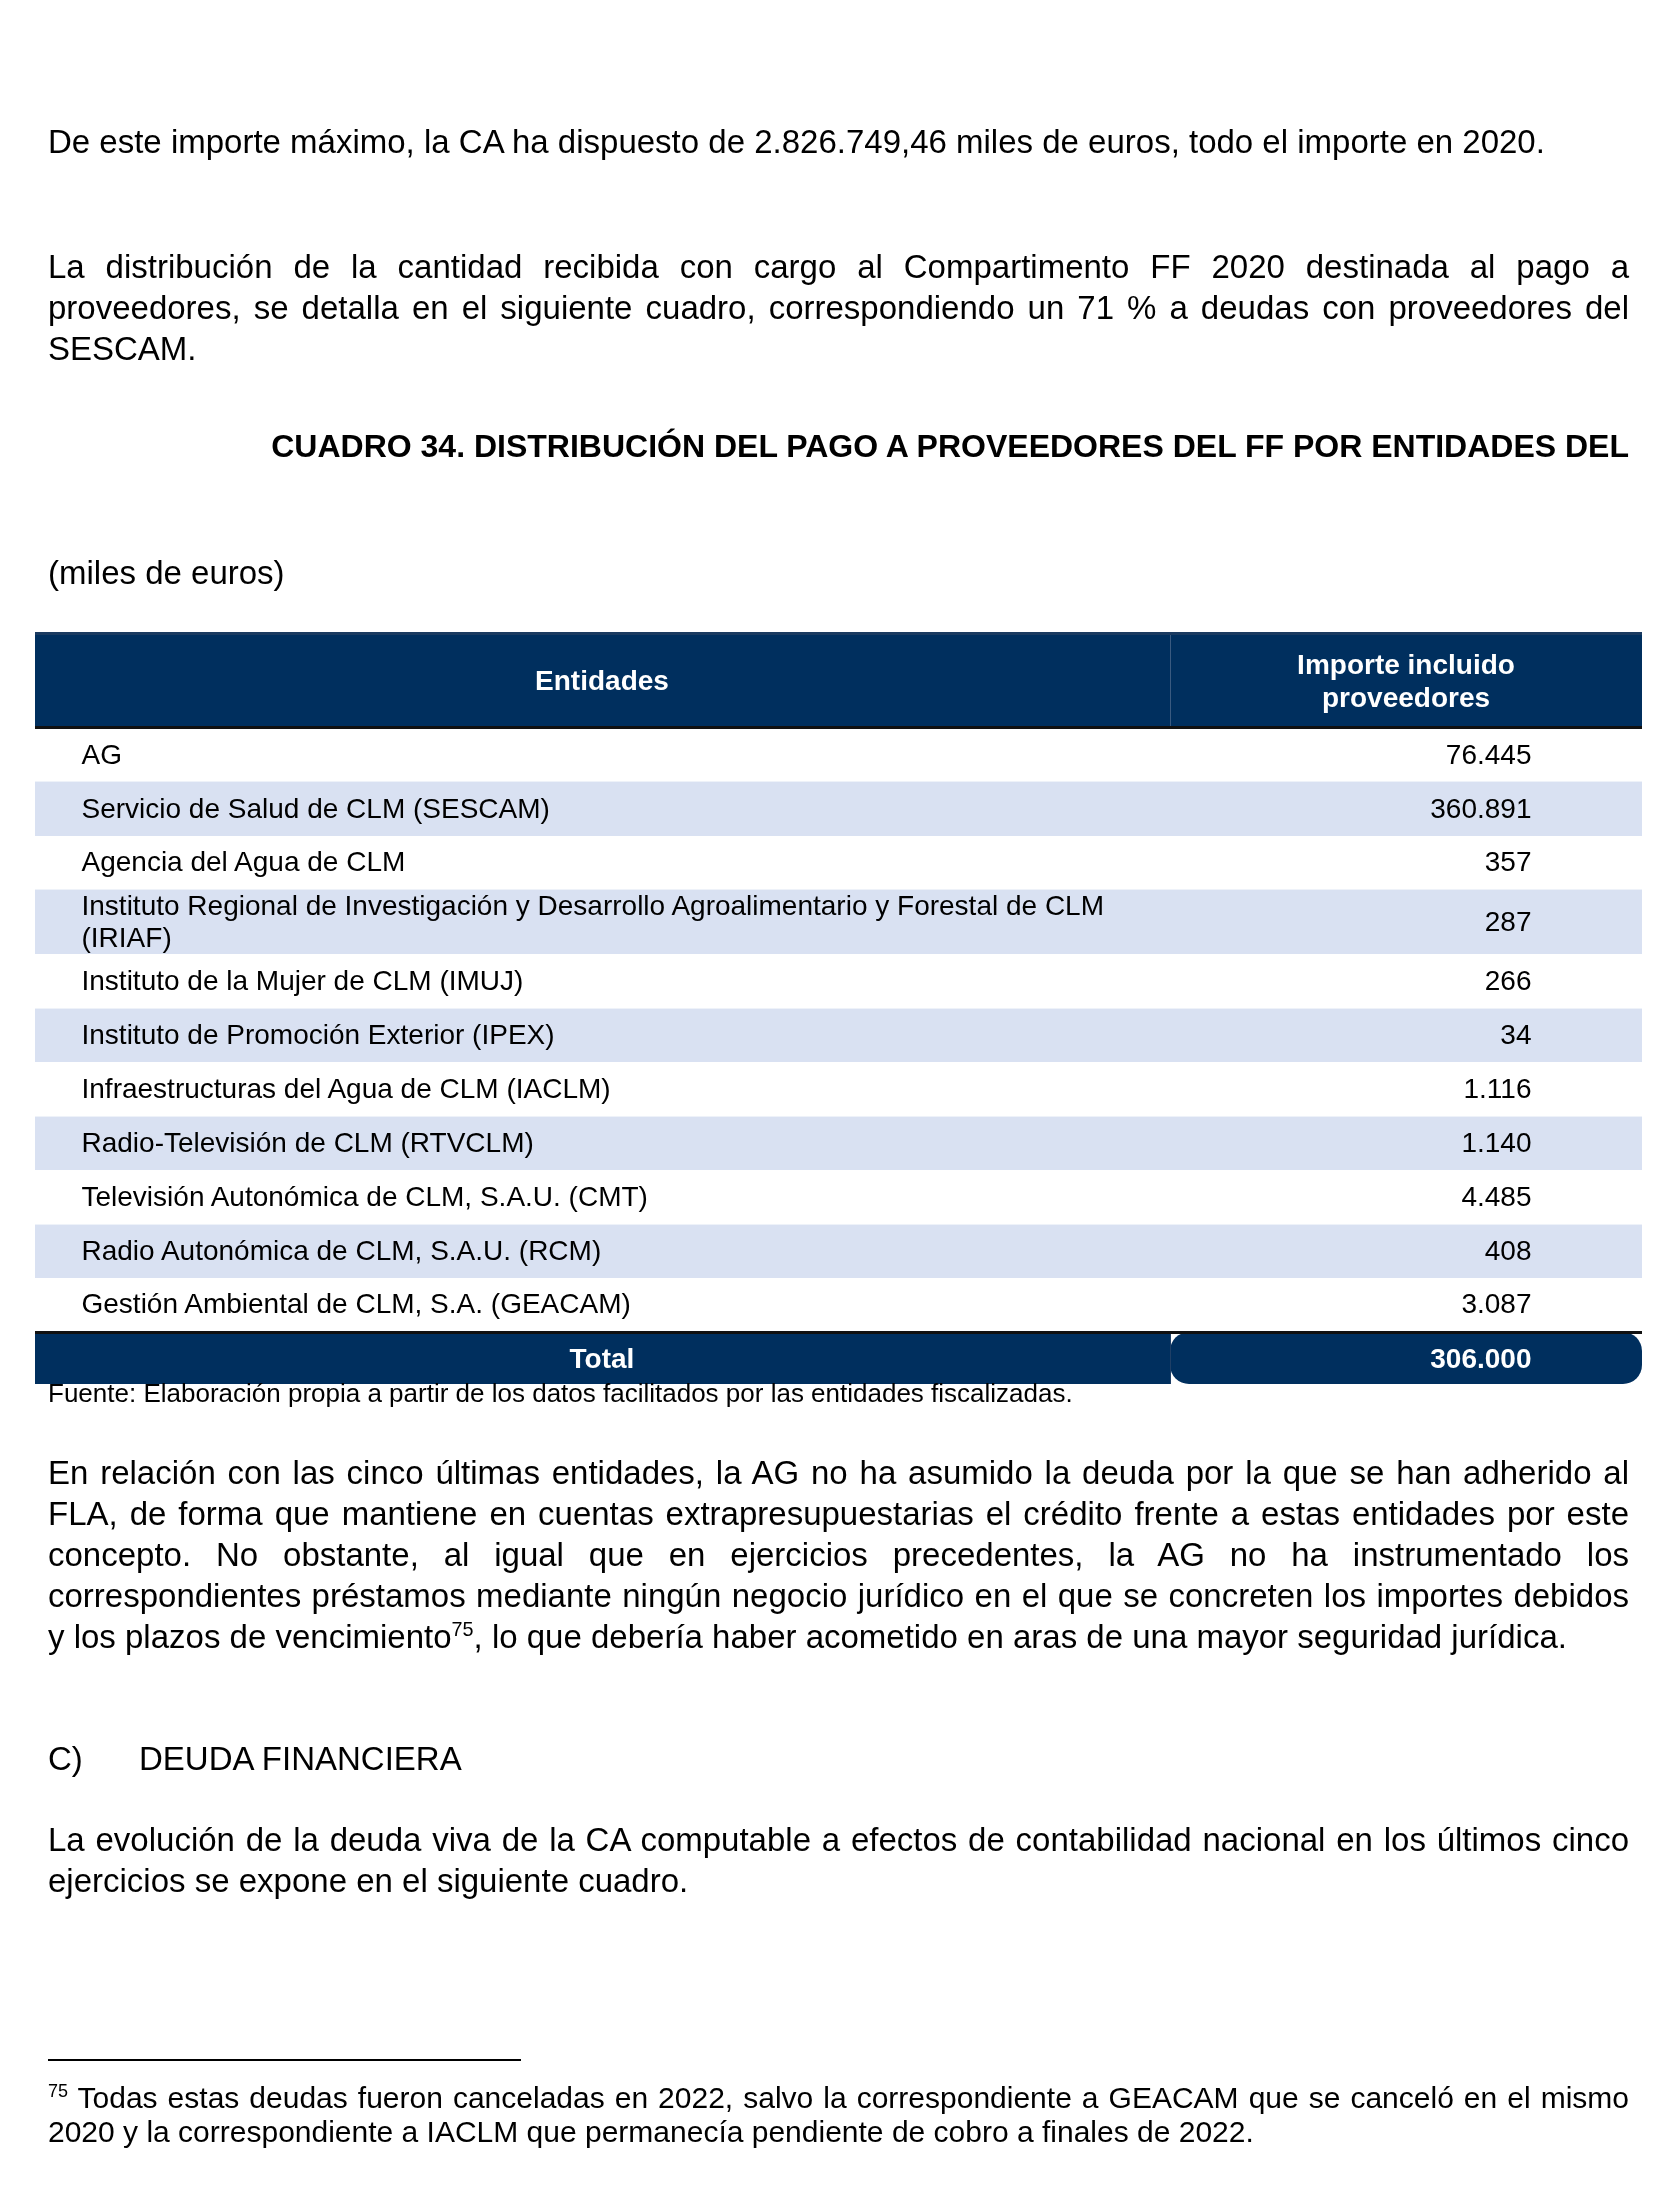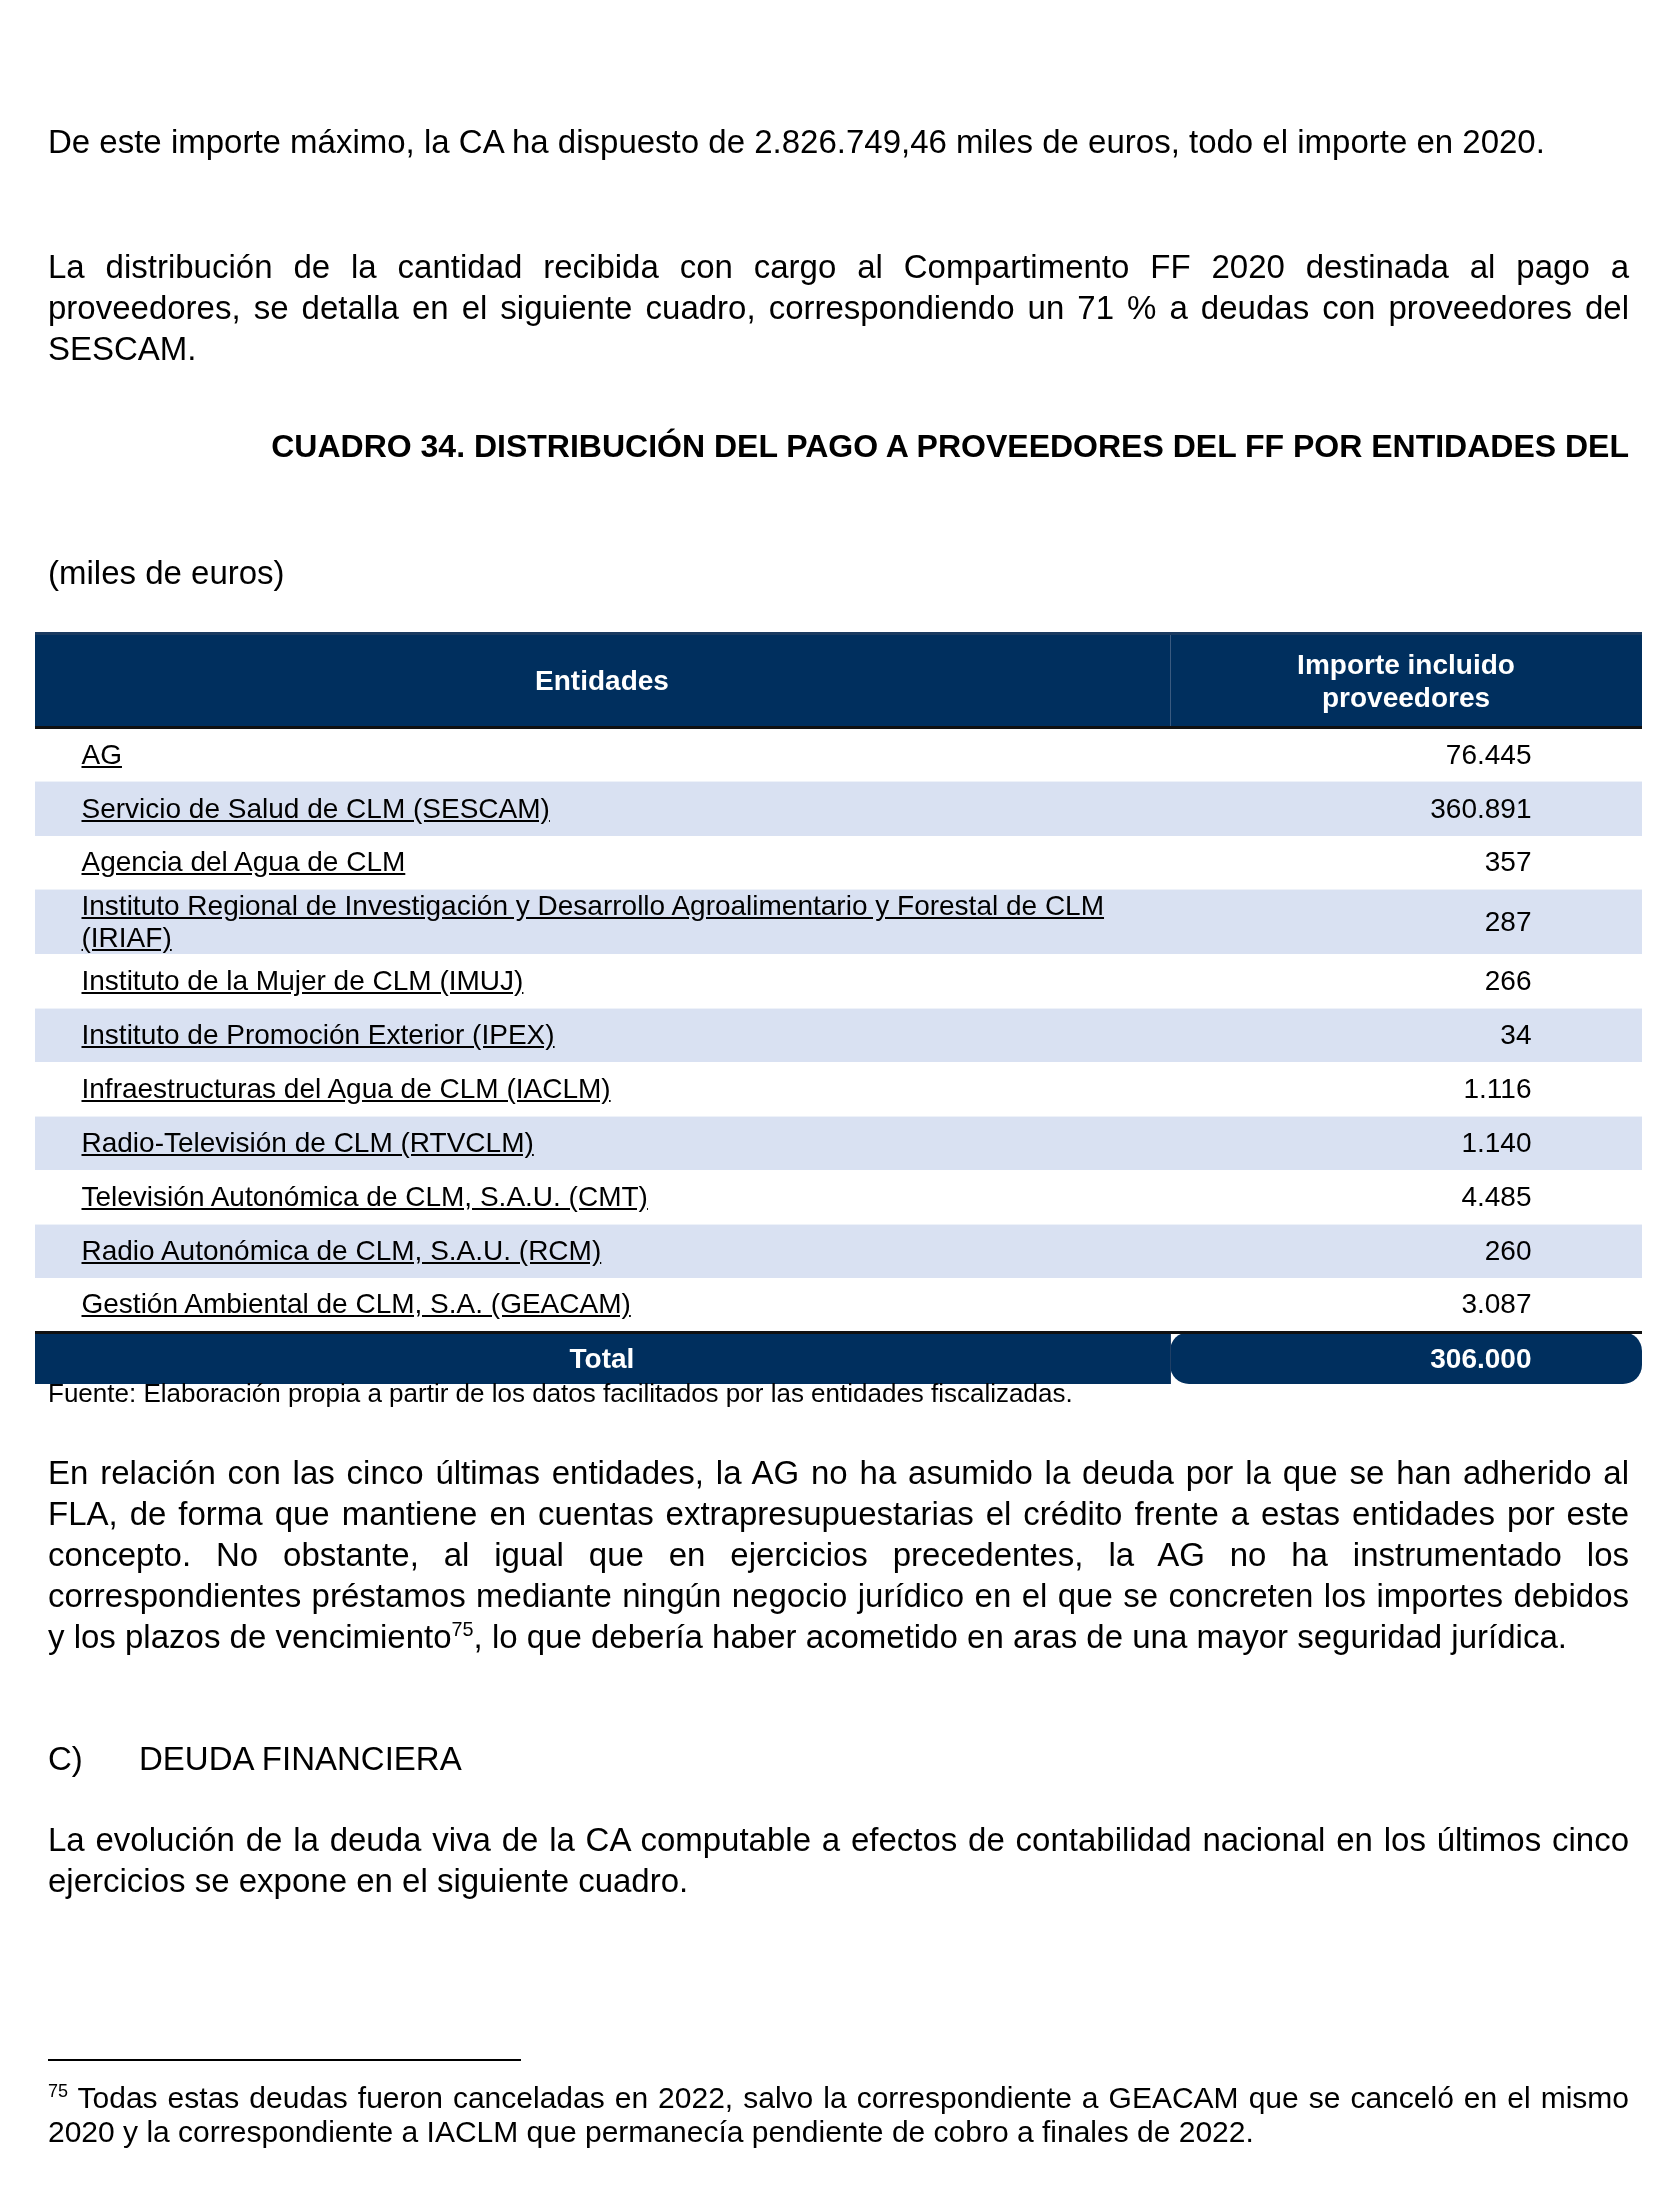--- a/index.html
+++ b/index.html
@@ -62,21 +62,21 @@
     }
     .tbl thead th {
       font-weight: bold;
       text-align: center;
       line-height: 33px;
     }
     .tbl thead th.c2 { border-left: 0.8px solid #3a5a80; }
     .tbl tbody tr { height: 54px; }
     .tbl tbody tr.alt { background: #d9e1f2; }
     .tbl tbody tr.alt td { border-top: 1.6px solid #eef2f9; }
-    .tbl td.name { padding-left: 47px; text-align: left; text-decoration: underline; }
+    .tbl td.name { padding-left: 47px; text-align: left; }
     .tbl td.val { text-align: right; padding-right: 110px; width: 361px; }
     .tbl tfoot tr {
       background: #002f5e;
       color: #ffffff;
       height: 52px;
       border-top: 3.2px solid #111111;
     }
     .tbl tfoot td { font-weight: bold; }
     .tbl tfoot td.total-label { text-align: center; }
     .tbl tfoot td.val { border-left: 0.8px solid #1f3f66; border-radius: 19px; }
@@ -173,21 +173,21 @@
       <tr class="alt">
         <td class="name">Radio-Televisión de CLM (RTVCLM)</td>
         <td class="val">1.140</td>
       </tr>
       <tr>
         <td class="name">Televisión Autonómica de CLM, S.A.U. (CMT)</td>
         <td class="val">4.485</td>
       </tr>
       <tr class="alt">
         <td class="name">Radio Autonómica de CLM, S.A.U. (RCM)</td>
-        <td class="val">260</td>
+        <td class="val">408</td>
       </tr>
       <tr>
         <td class="name">Gestión Ambiental de CLM, S.A. (GEACAM)</td>
         <td class="val">3.087</td>
       </tr>
     </tbody>
     <tfoot>
       <tr>
         <td class="total-label">Total</td>
         <td class="val">306.000</td>

